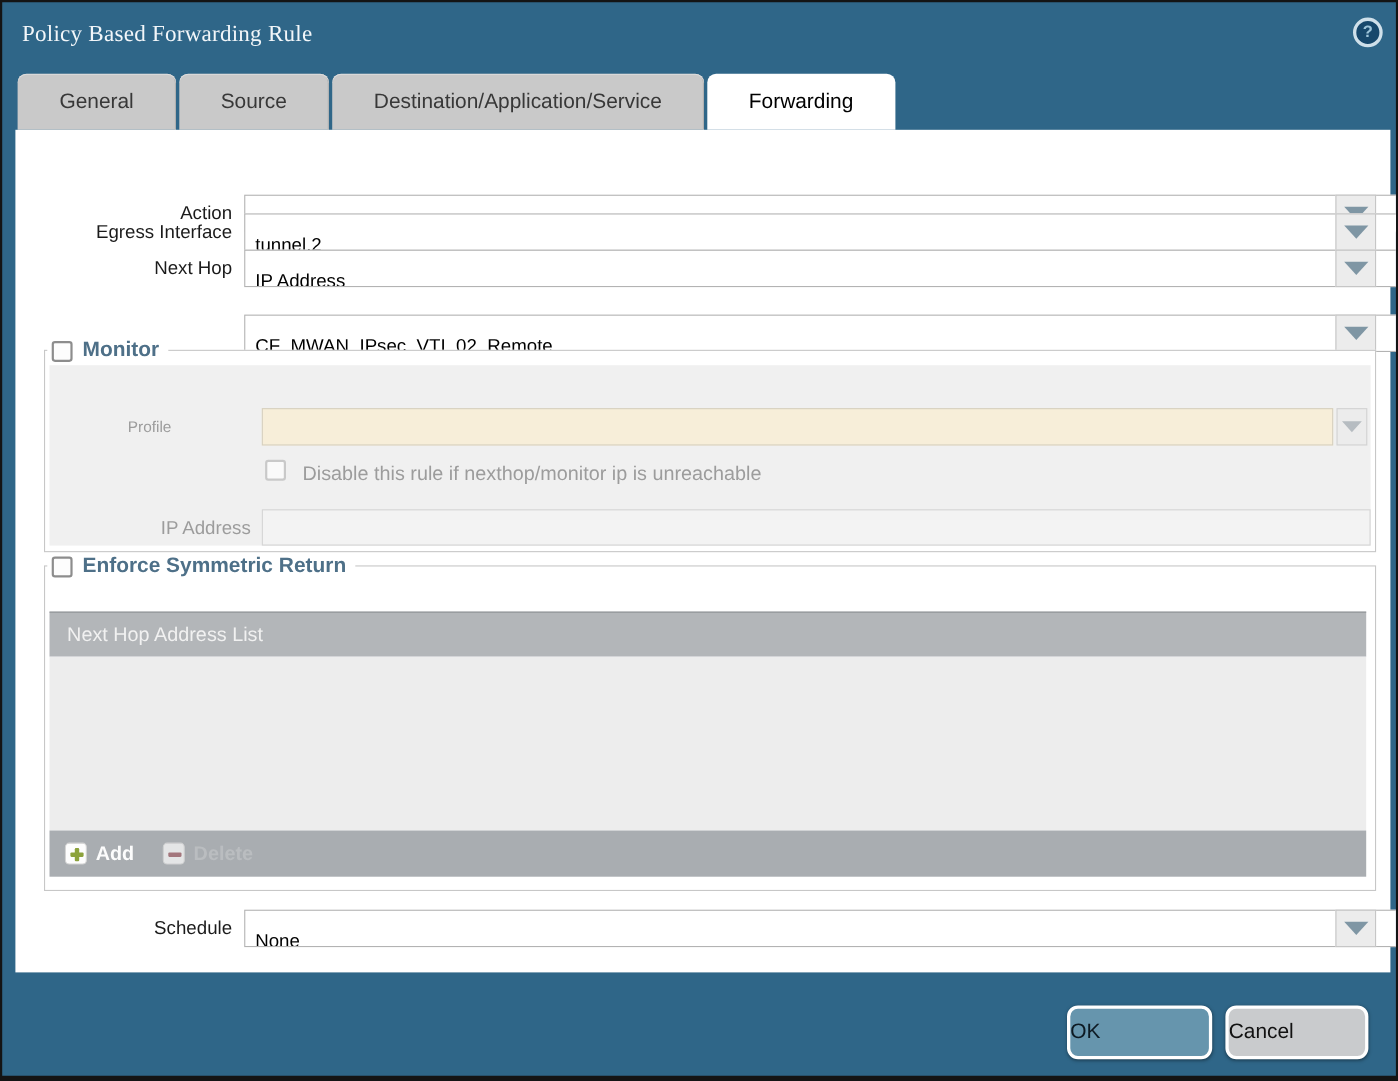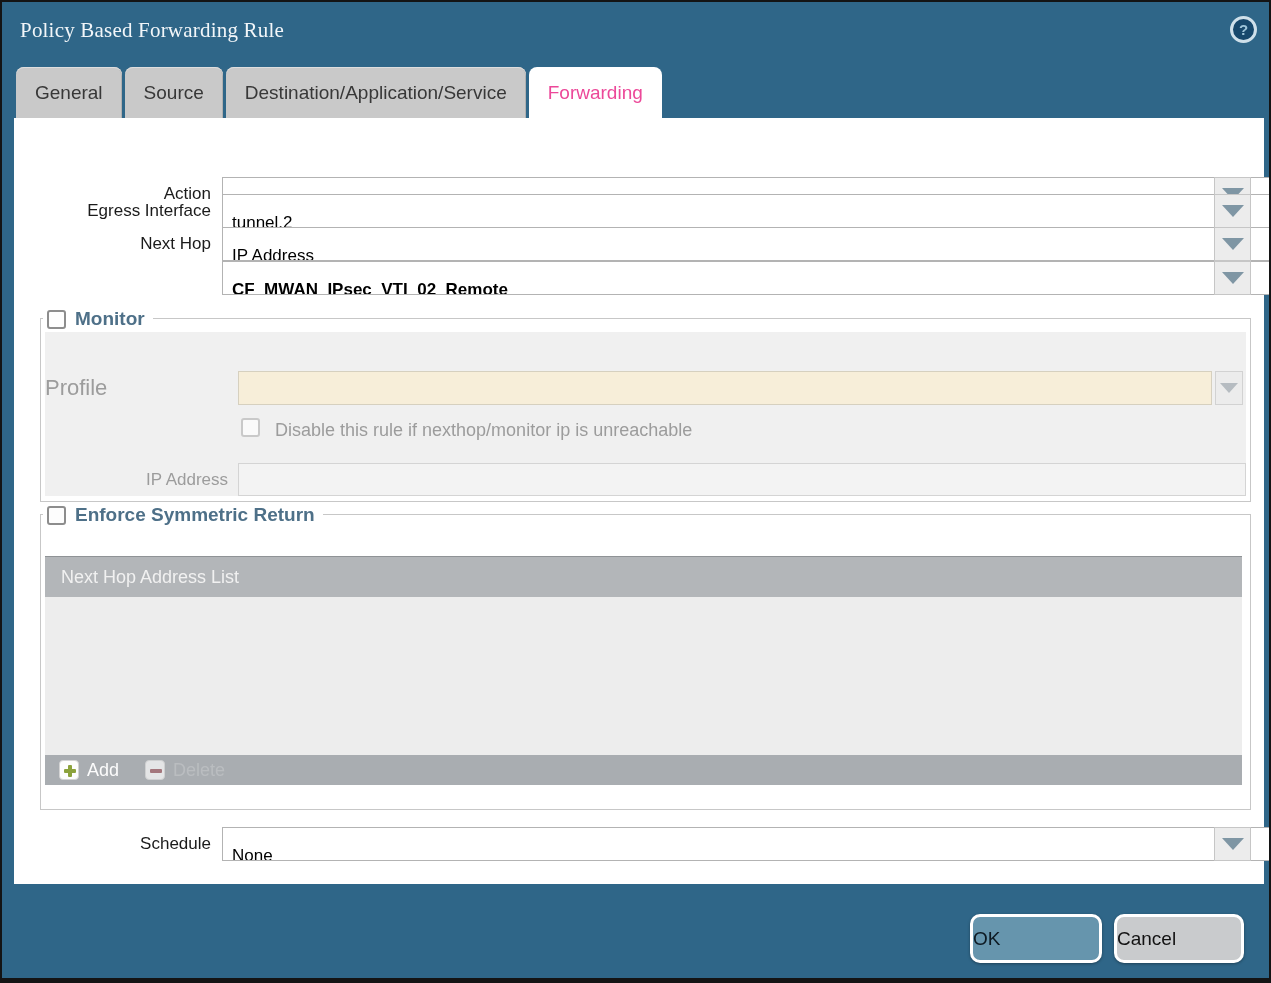--- a/index.html
+++ b/index.html
@@ -20,24 +20,24 @@
     border-radius:50%; background:#17486c; border:3px solid #cfe0ea;
     color:#9ec5da; font-size:15px; font-weight:bold;
     display:flex; align-items:center; justify-content:center; cursor:pointer;
   }
 
   
   .tabbar { position:absolute; left:14px; top:65px; height:51px; display:flex; gap:3px; align-items:flex-end; }
   .tab {
     height:51px; display:flex; align-items:center; justify-content:center;
     background:#c9c9c9; color:#383838; font-size:19px;
-    border-radius:8px 8px 0 0; padding:0 19px; cursor:pointer;
+    border-radius:8px 8px 0 0; padding:0 38px; cursor:pointer;
     box-shadow: inset 0 1px 0 #dedede, inset -1px 0 0 #b0b0b0;
   }
-  .tab.active { background:#ffffff; color:#ec4899; box-shadow:none; }
+  .tab.active { background:#ffffff; color:#000000; box-shadow:none; }
 
   
   .content { position:absolute; left:12px; top:116px; width:1250px; height:766px; background:#ffffff; }
 
   .frm-row { position:absolute; left:0; width:100%; height:34px; }
   .frm-label {
     position:absolute; left:0; top:0; width:197px; height:34px;
     text-align:right; font-size:17px; color:#1b1b1b; line-height:34px;
   }
   .combo-field {
@@ -51,40 +51,40 @@
     background:#ececec; border:1px solid #c6c6c6;
     display:flex; align-items:center; justify-content:center; cursor:pointer;
   }
   .caret { width:0; height:0; border-left:11px solid transparent; border-right:11px solid transparent; border-top:12px solid #7f96a4; }
   .caret.small { border-left-width:9px; border-right-width:9px; border-top-width:10px; }
   .caret.disabled { border-top-color:#b6bcc1; }
 
   .row-action   { top:18px;margin-top:41px; }
   .row-egress   { top:76px; }
   .row-nexthop  { top:109px; }
-  .row-nexthop2 { top:143px;font-weight:bold; }
+  .row-nexthop2 { top:168px; }
   .row-schedule { top:709px; }
 
   
   .group { position:absolute; border:1px solid #c7c7c7; background:#fff;padding-left:48px; }
   .group-monitor   { left:26px; top:200px; width:1211px; height:184px; }
   .group-symmetric { left:26px; top:396px; width:1211px; height:296px; }
   .legend {
     position:absolute; top:-11px; left:2px; background:#fff; padding:0 8px 0 4px;
     display:flex; align-items:center; gap:9px;
   }
   .legend-title { font-size:19px; font-weight:bold; color:#4e7088; }
 
   .cb { width:19px; height:19px; background:#fdfdfd; border:2px solid #8d8d8d; border-radius:3px; cursor:pointer; }
   .cb.disabled { border-color:#c9c9c9; background:#fafafa; cursor:default; }
 
   .monitor-panel { position:absolute; left:4px; right:4px; top:13px; bottom:5px; background:#f0f0f0; }
   .dis-label { color:#9c9c9c; }
   .profile-row { position:absolute; top:39px; left:0; width:100%; height:34px; }
-  .profile-label { position:absolute; left:0; width:182px; text-align:left; font-size:22px; line-height:34px; }
+  .profile-label { position:absolute; left:0; width:182px; text-align:center; font-size:14px; line-height:34px; }
   .profile-field {
     position:absolute; left:193px; top:0; width:974px; height:34px;
     background:#f7eed9; border:1px solid #d6d0bf;
   }
   .profile-btn {
     position:absolute; left:1170px; top:0; width:28px; height:34px;
     background:#ececec; border:1px solid #d2d2d2;
     display:flex; align-items:center; justify-content:center;
   }
   .disable-row { position:absolute; top:86px; left:0; height:24px; }
@@ -94,21 +94,21 @@
   .ip-label { position:absolute; left:0; width:183px; text-align:right; font-size:17px; line-height:33px; }
   .ip-field { position:absolute; left:193px; top:0; width:1008px; height:33px; background:#f3f3f3; border:1px solid #d4d4d4; }
 
   
   .nh-table { position:absolute; left:4px; top:41px; width:1197px; }
   .nh-header {
     height:41px; background:#b3b6b9; border-top:1px solid #8f9396;
     color:#f1f1f1; font-size:18px; line-height:40px; padding-left:16px;
   }
   .nh-body { height:158px; background:#ededed; }
-  .nh-footer { height:30px; background:#a9adb1; display:flex; align-items:center; padding-left:14px; gap:26px; }
+  .nh-footer { height:42px; background:#a9adb1; display:flex; align-items:center; padding-left:14px; gap:26px;font-weight:bold; }
   .tbl-btn { display:flex; align-items:center; gap:8px; cursor:pointer; }
   .icon-sq { width:20px; height:20px; border-radius:4px; position:relative; }
   .add-sq { background:#fdfdfd; border:1px solid #d4d4d4; }
   .add-sq::before { content:""; position:absolute; left:4px; top:8px; width:12px; height:4px; background:#8ca23c; border-radius:1px; }
   .add-sq::after  { content:""; position:absolute; left:8px; top:4px; width:4px; height:12px; background:#8ca23c; border-radius:1px; }
   .del-sq { background:#e4e5e6; border:1px solid #cfd0d1; cursor:default; }
   .del-sq::before { content:""; position:absolute; left:4px; top:8px; width:12px; height:4px; background:#a3767c; border-radius:1px; }
   .add-label { color:#fcfcfc; font-size:18px; }
   .del-label { color:#babdc0; font-size:18px; cursor:default; }
 

